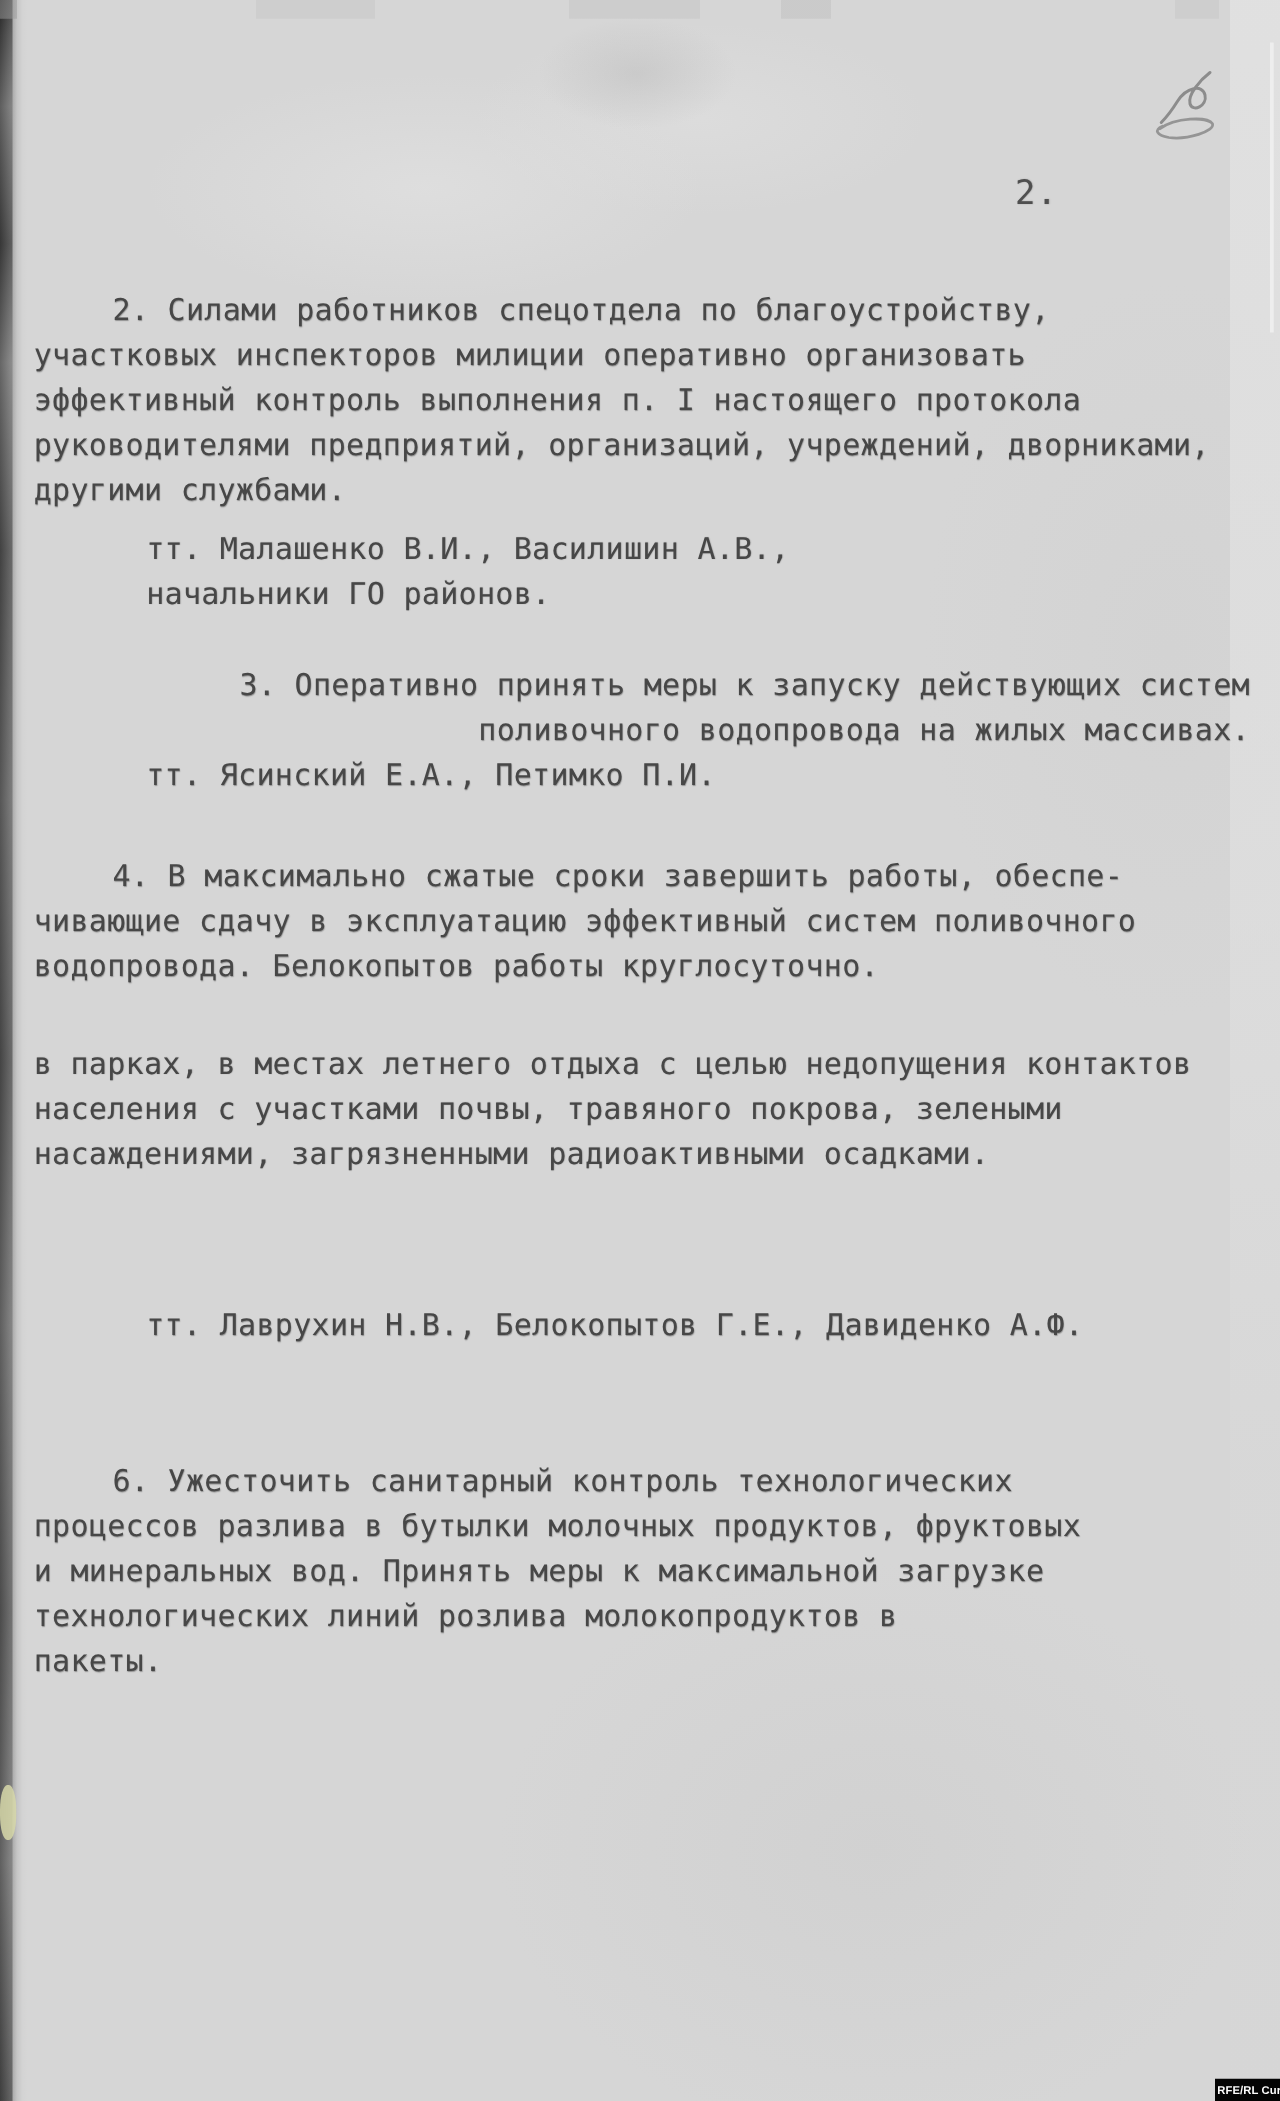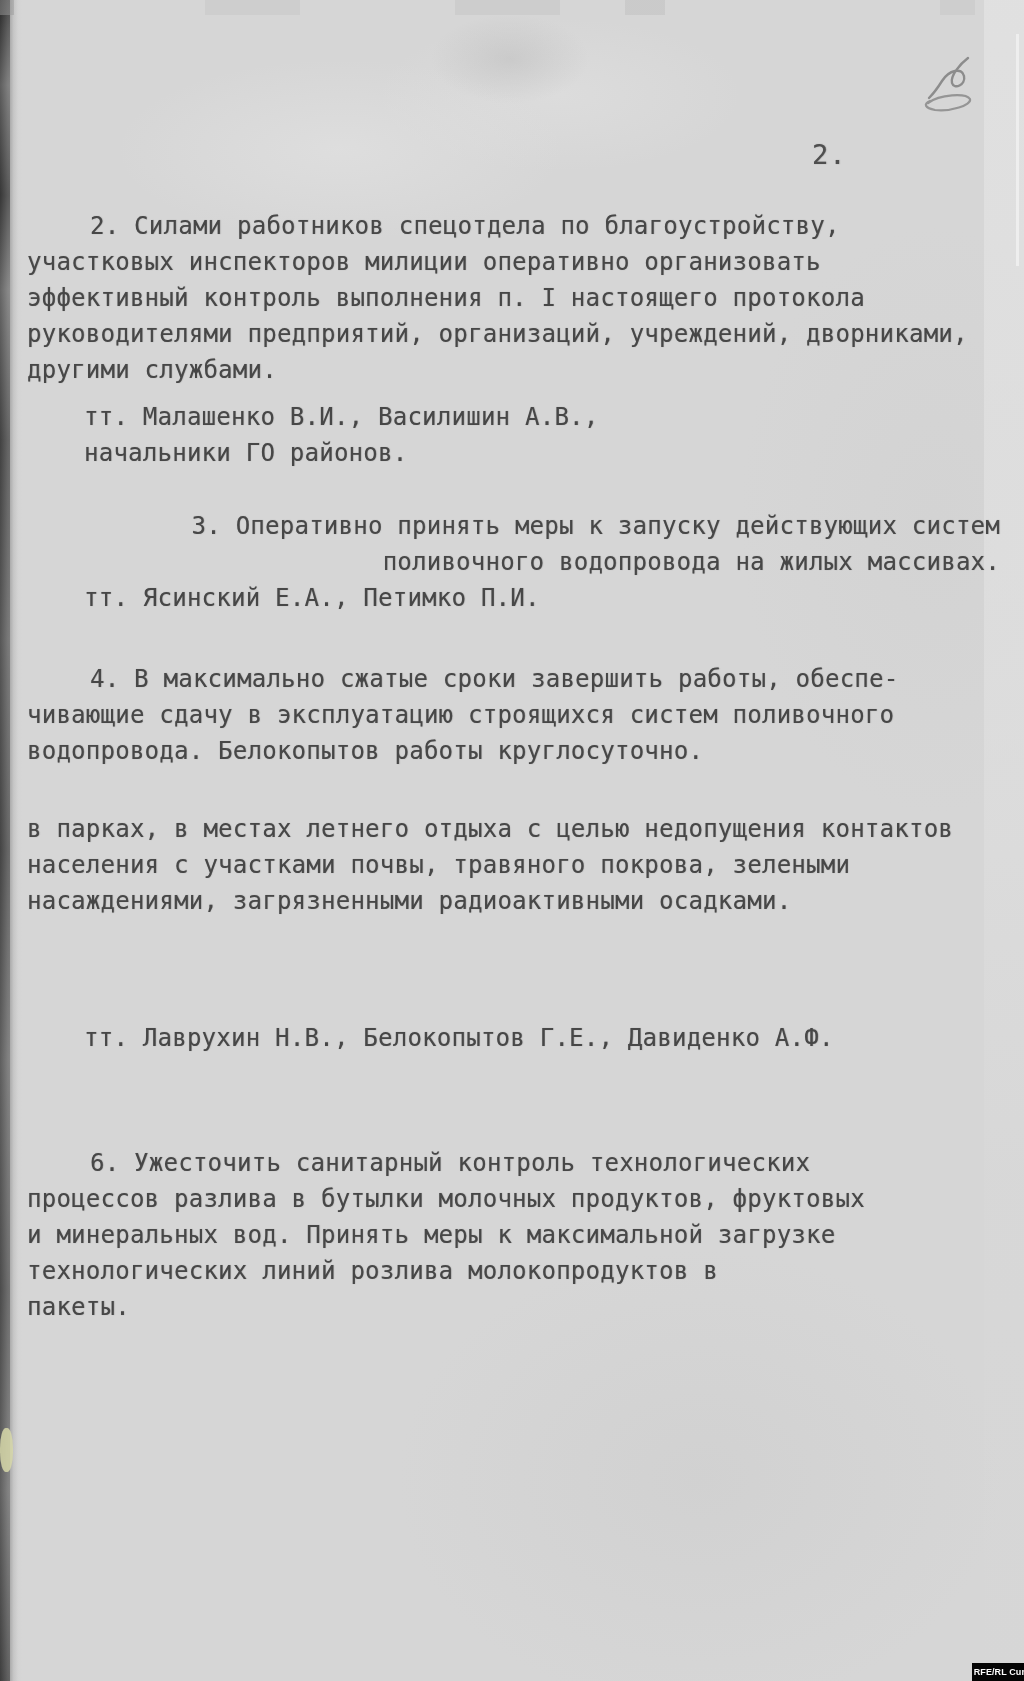--- a/index.html
+++ b/index.html
@@ -35,22 +35,22 @@
     background:linear-gradient(to right,#9a9a9a 0 14px,transparent 14px 205px,#c6c6c6 205px 300px,transparent 300px 455px,#c4c4c4 455px 560px,transparent 560px 625px,#bfbfbf 625px 665px,transparent 665px 940px,#c6c6c6 940px 975px,transparent 975px);}
   .mid-smudge{position:absolute;top:14px;left:430px;width:160px;height:90px;border-radius:50%;
     background:radial-gradient(ellipse at center, rgba(175,175,175,0.35), transparent 70%);pointer-events:none;}
 
   
   .doc{position:absolute;left:0;top:0;width:1000px;padding-top:208px;
     font-size:24px;line-height:36px;letter-spacing:0.25px;color:#474747;
     text-shadow:0.4px 0.4px 0.9px rgba(60,60,60,0.45);}
   .block{white-space:pre;}
   .para{padding-left:27px;}
-  .para .line.first{padding-left:63px;}
-  .names{padding-left:84px;}
+  .para .line.first{padding-left:63px;margin-top:22px;}
+  .names{padding-left:105px;margin-left:12px;}
 
   .page-number{position:absolute;left:812px;top:139px;font-size:27px;color:#4f4f4f;
     letter-spacing:1px;text-shadow:0.4px 0.4px 1px rgba(70,70,70,0.5);}
 
   .hand-mark{position:absolute;left:920px;top:52px;width:58px;height:64px;}
   .hand-mark svg{width:100%;height:100%;}
 
   .watermark{position:absolute;left:928px;top:1663px;width:96px;height:18px;background:#040404;
     color:#fdfdfd;font-family:"Liberation Sans", sans-serif;font-size:9px;font-weight:bold;
     line-height:18px;text-align:center;white-space:nowrap;letter-spacing:0.1px;margin-left:44px;}
@@ -74,21 +74,21 @@
     </svg>
   </div>
 
   <div class="page-number">2.</div>
 
   <div class="doc">
       <div class="block para" style="margin-top: 0px;"><div class="line first">2. Силами работников спецотдела по благоустройству,</div><div class="line">участковых инспекторов милиции оперативно организовать</div><div class="line">эффективный контроль выполнения п. I настоящего протокола</div><div class="line">руководителями предприятий, организаций, учреждений, дворниками,</div><div class="line">другими службами.</div></div>
       <div class="block names" style="margin-top: 11px;"><div class="line">тт. Малашенко В.И., Василишин А.В.,</div><div class="line">начальники ГО районов.</div></div>
       <div class="block para" style="margin-top: 37px; text-align: right;"><div class="line first">3. Оперативно принять меры к запуску действующих систем</div><div class="line">поливочного водопровода на жилых массивах.</div></div>
       <div class="block names" style="margin-top: 0px;"><div class="line">тт. Ясинский Е.А., Петимко П.И.</div></div>
-      <div class="block para" style="margin-top: 45px;"><div class="line first">4. В максимально сжатые сроки завершить работы, обеспе-</div><div class="line">чивающие сдачу в эксплуатацию строящихся систем поливочного</div><div class="line">водопровода. Белокопытов работы круглосуточно.</div></div>
+      <div class="block para" style="margin-top: 45px;"><div class="line first">4. В максимально сжатые сроки завершить работы, обеспе-</div><div class="line">чивающие сдачу в эксплуатацию эффективный систем поливочного</div><div class="line">водопровода. Белокопытов работы круглосуточно.</div></div>
       <div class="block para" style="margin-top: 42px;"><div class="line">в парках, в местах летнего отдыха с целью недопущения контактов</div><div class="line">населения с участками почвы, травяного покрова, зелеными</div><div class="line">насаждениями, загрязненными радиоактивными осадками.</div></div>
       <div class="block names" style="margin-top: 101px;"><div class="line">тт. Лаврухин Н.В., Белокопытов Г.Е., Давиденко А.Ф.</div></div>
       <div class="block para" style="margin-top: 89px;"><div class="line first">6. Ужесточить санитарный контроль технологических</div><div class="line">процессов разлива в бутылки молочных продуктов, фруктовых</div><div class="line">и минеральных вод. Принять меры к максимальной загрузке</div><div class="line">технологических линий розлива молокопродуктов в</div><div class="line">пакеты.</div></div>
     </div>
 
   <div class="watermark">
     <span>RFE/RL Current Time</span>
   </div>
 
 </div>

